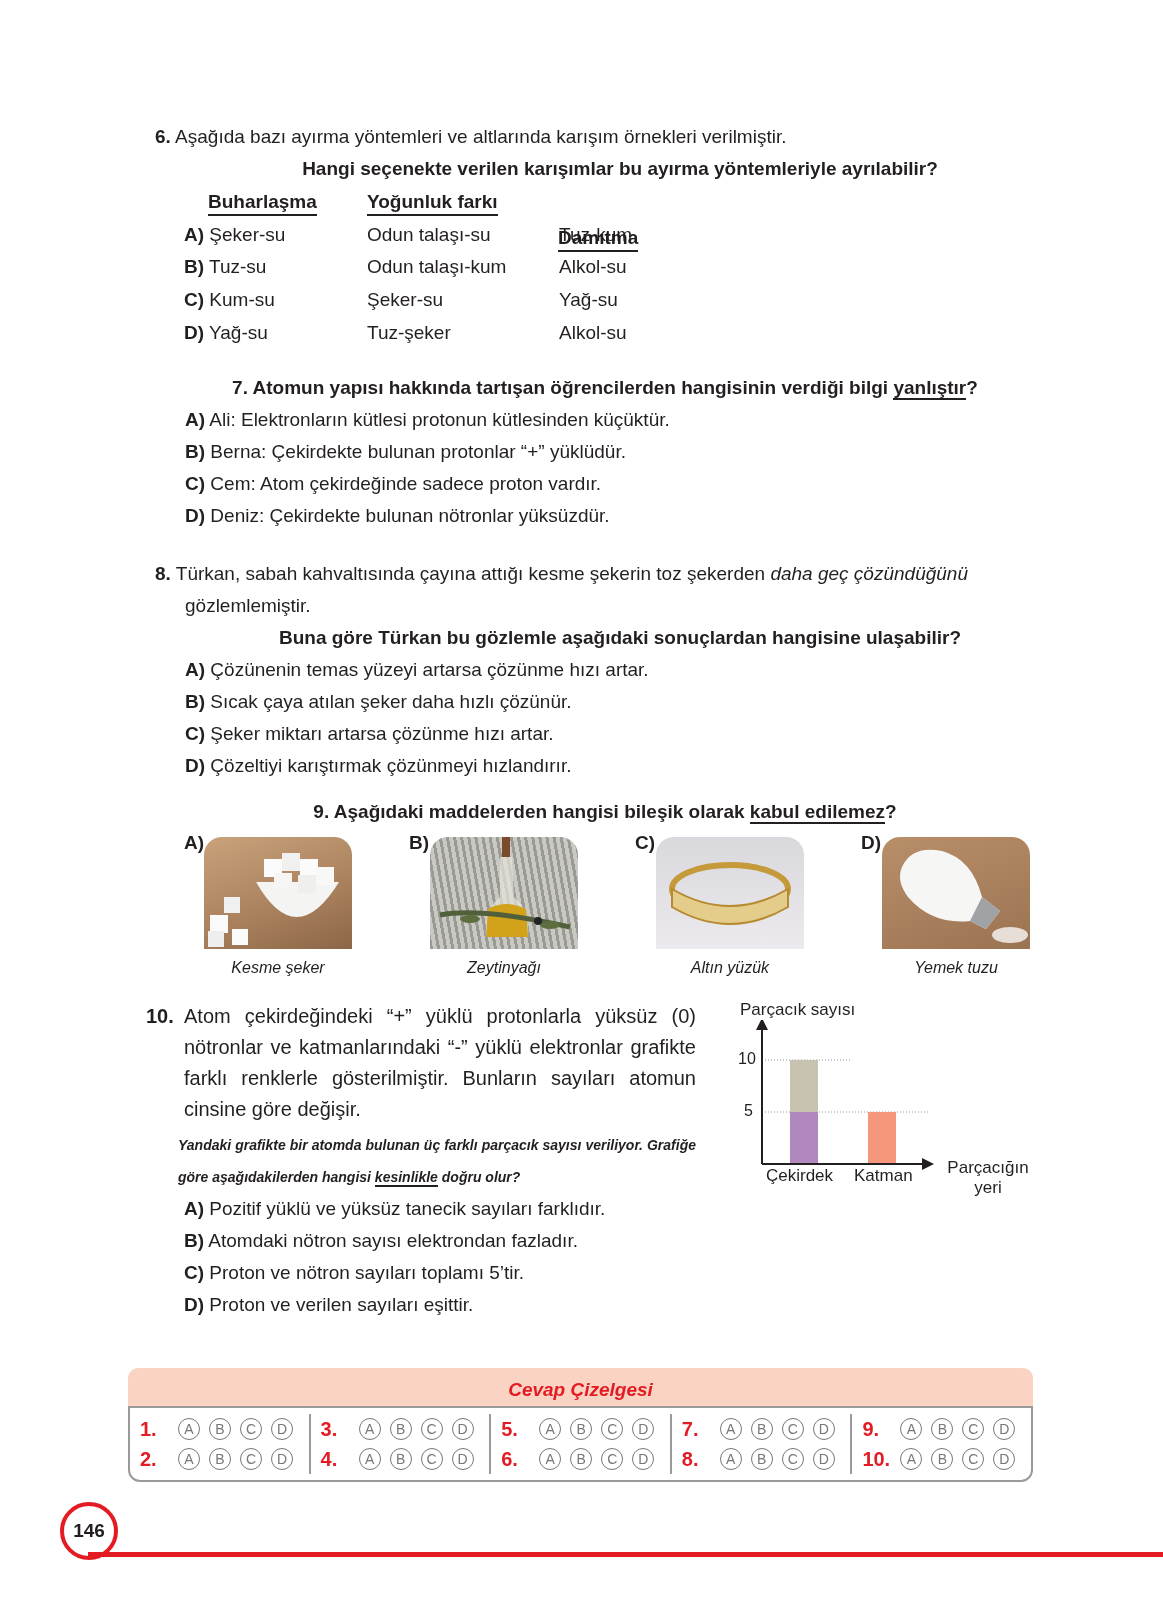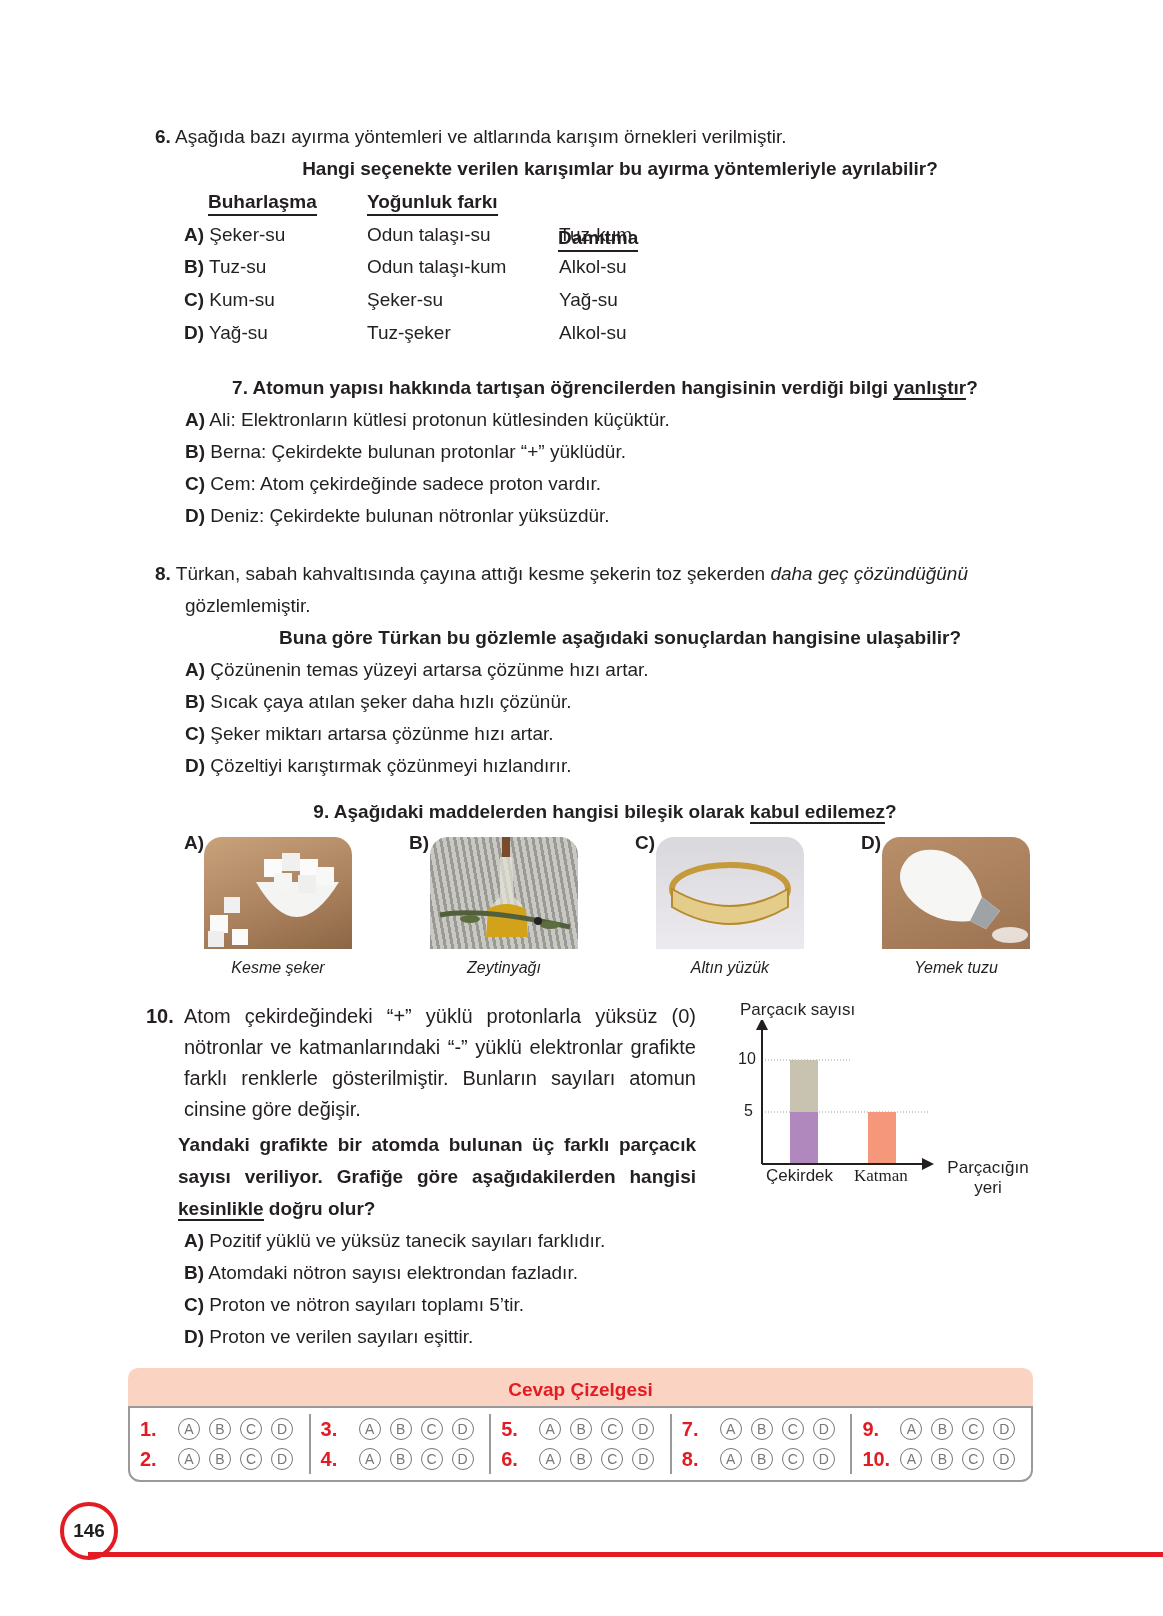--- a/index.html
+++ b/index.html
@@ -9,21 +9,21 @@
   .qnum{font-weight:bold;}
   .bold{font-weight:bold;text-align:center;}
   .opt b{font-weight:bold;}
   u.ul{text-decoration:none;border-bottom:2px solid #231f20;}
   .row{position:absolute;font-size:19px;line-height:32px;white-space:nowrap;}
   .colhead{font-weight:bold;border-bottom:2px solid #231f20;line-height:24px;display:inline-block;}
   .img{position:absolute;width:148px;height:112px;border-radius:18px 18px 0 0;overflow:hidden;}
   .caption{position:absolute;font-style:italic;font-size:16px;text-align:center;width:160px;}
   .just{text-align:justify;text-align-last:left;}
   .answer-wrap{position:absolute;left:128px;top:1368px;width:905px;}
-  .answer-head{background:#fbd3c3;height:44px;border-radius:10px 10px 0 0;text-align:center;color:#e31b23;font-weight:bold;font-size:19px;line-height:44px;}
+  .answer-head{background:#fbd3c3;height:44px;border-radius:10px 10px 0 0;text-align:center;color:#e31b23;font-weight:bold;font-size:19px;line-height:44px;font-style:italic;}
   .answer-box{border:2px solid #9a9a9a;border-top-color:#9a9a9a;border-radius:0 0 12px 12px;margin-top:-6px;background:#fff;height:72px;position:relative;display:flex;}
   .acol{flex:1;display:flex;flex-direction:column;justify-content:center;padding-left:10px;border-right:2px solid #9a9a9a;margin:6px 0;}
   .acol:last-child{border-right:none;}
   .aline{display:flex;align-items:center;height:32px;}
   .anum{color:#e31b23;font-weight:bold;font-size:20px;width:38px;}
   .bub{width:22px;height:22px;border:1.5px solid #777;border-radius:50%;display:inline-flex;align-items:center;justify-content:center;font-size:14px;color:#777;margin-right:9px;box-sizing:border-box;}
   .pagecircle{position:absolute;left:60px;top:1502px;width:58px;height:58px;border:4px solid #e31b23;border-radius:50%;box-sizing:border-box;display:flex;align-items:center;justify-content:center;font-weight:bold;font-size:19px;}
   .redline{position:absolute;left:88px;top:1552px;width:1075px;height:5px;background:#e31b23;}
 </style>
 </head>
@@ -138,21 +138,21 @@
     <ellipse cx="128" cy="98" rx="18" ry="8" fill="#f8f8f8" opacity="0.8"></ellipse>
   </svg>
 </div>
 <div class="caption" style="left:876px;top:959px;">Yemek tuzu</div>
 
 <div class="abs" style="left:146px;top:1001px;width:550px;font-size:20px;line-height:31px;">
   <div style="display:flex;">
     <span class="qnum" style="width:38px;flex:none;">10.</span>
     <div class="just" style="flex:1;">Atom çekirdeğindeki “+” yüklü protonlarla yüksüz (0) nötronlar ve katmanlarındaki “-” yüklü elektronlar grafikte farklı renklerle gösterilmiştir. Bunların sayıları atomun cinsine göre değişir.</div>
   </div>
-  <div class="just bold" style="padding-left:32px;margin-top:4px;font-size:19px;line-height:32px;">
+  <div class="just bold" style="padding-left:32px;margin-top:4px;font-size:14px;line-height:32px;font-style:italic;">
     <span>Yandaki grafikte bir atomda bulunan üç farklı parçacık sayısı veriliyor. Grafiğe göre aşağıdakilerden hangisi </span><u class="ul">kesinlikle</u><span> doğru olur?</span>
   </div>
   <div style="padding-left:38px;font-size:19px;line-height:32px;">
     <div class="opt"><b>A)</b> <span>Pozitif yüklü ve yüksüz tanecik sayıları farklıdır.</span></div>
     <div class="opt"><b>B)</b> <span>Atomdaki nötron sayısı elektrondan fazladır.</span></div>
     <div class="opt"><b>C)</b> <span>Proton ve nötron sayıları toplamı 5’tir.</span></div>
     <div class="opt"><b>D)</b> <span>Proton ve verilen sayıları eşittir.</span></div>
   </div>
 </div>
 
@@ -165,21 +165,21 @@
     <rect x="60" y="92" width="28" height="52" fill="#b088bd"></rect>
     <rect x="138" y="92" width="28" height="52" fill="#f4977a"></rect>
     <line x1="32" y1="144" x2="32" y2="6" stroke="#231f20" stroke-width="2"></line>
     <polygon points="26,10 32,-2 38,10" fill="#231f20"></polygon>
     <line x1="32" y1="144" x2="196" y2="144" stroke="#231f20" stroke-width="2"></line>
     <polygon points="192,138 204,144 192,150" fill="#231f20"></polygon>
   </svg>
   <div class="abs" style="left:8px;top:50px;font-size:16px;">10</div>
   <div class="abs" style="left:14px;top:102px;font-size:16px;">5</div>
   <div class="abs" style="left:36px;top:166px;font-size:17px;">Çekirdek</div>
-  <div class="abs" style="left:124px;top:166px;font-size:17px;font-family:Liberation Serif, serif;">Katman</div>
+  <div class="abs" style="left:124px;top:166px;font-size:17px;">Katman</div>
   <div class="abs" style="left:208px;top:158px;font-size:17px;width:100px;line-height:20px;text-align:center;">Parçacığın yeri</div>
 </div>
 
 <div class="answer-wrap">
   <div class="answer-head">Cevap Çizelgesi</div>
   <div class="answer-box" id="answer-box">
       <div class="acol">
         <div class="aline">
           <span class="anum">1.</span>
           <span class="bub">A</span>

